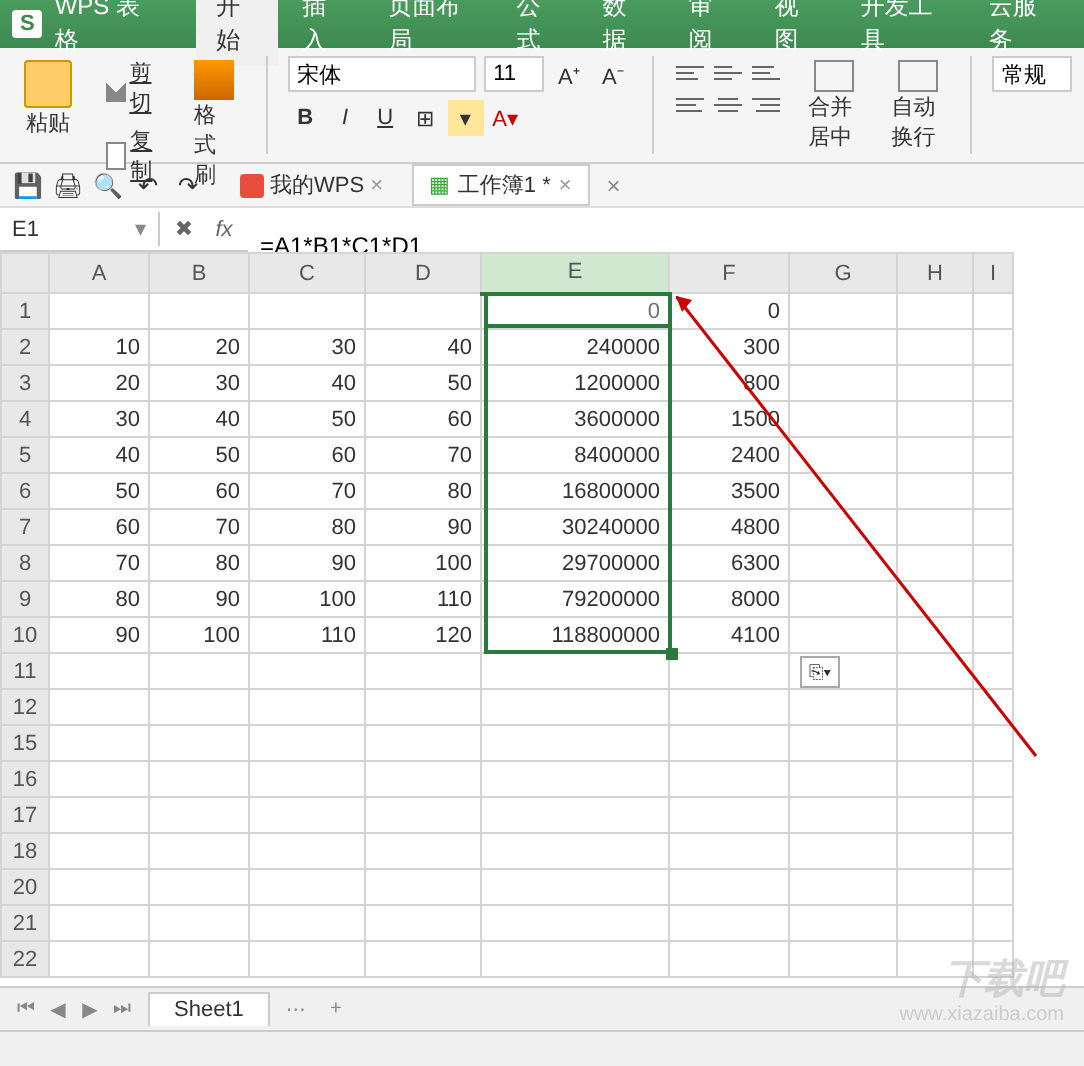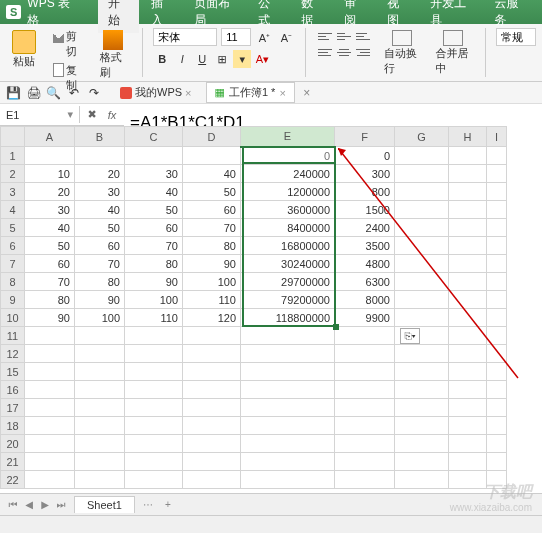--- a/index.html
+++ b/index.html
@@ -5,21 +5,21 @@
 * { margin: 0; padding: 0; box-sizing: border-box; font-family: "Microsoft YaHei", sans-serif; }
 body { background: #fff; font-size: 12px; color: #333; overflow: hidden; width: 542px; height: 533px; position: relative; }
 .titlebar { background: linear-gradient(#4a9b5e, #3d8a50); height: 24px; display: flex; align-items: center; padding: 0 6px; color: #fff; }
 .titlebar .logo { background: #fff; color: #3d8a50; font-weight: bold; padding: 1px 4px; border-radius: 2px; font-size: 11px; margin-right: 6px; }
 .titlebar .title { font-size: 12px; }
 .titlebar .tabs { display: flex; margin-left: 20px; gap: 2px; }
 .titlebar .tab { padding: 4px 10px; font-size: 12px; color: #fff; cursor: pointer; }
 .titlebar .tab.active { background: #f0f0f0; color: #333; border-radius: 4px 4px 0 0; }
 .ribbon { background: #f5f5f5; border-bottom: 1px solid #ccc; padding: 4px 6px; display: flex; gap: 8px; align-items: flex-start; height: 58px; }
 .ribbon-group { display: flex; flex-direction: column; gap: 2px; }
-.ribbon-btn { display: flex; align-items: flex-start; gap: 2px; padding: 1px 3px; font-size: 11px; cursor: pointer; }
+.ribbon-btn { display: flex; align-items: center; gap: 2px; padding: 1px 3px; font-size: 11px; cursor: pointer; text-decoration: underline; }
 .ribbon-btn .ico { width: 14px; height: 14px; display: inline-block; }
 .ico-cut { background: linear-gradient(45deg, #888 40%, transparent 40%), linear-gradient(-45deg, #888 40%, transparent 40%); }
 .ico-copy { border: 1px solid #888; background: #fff; position: relative; }
 .ico-brush { background: linear-gradient(#f90, #c60); }
 .big-btn { display: flex; flex-direction: column; align-items: center; padding: 2px 6px; cursor: pointer; font-size: 11px; }
 .big-btn .ico-paste { width: 24px; height: 24px; background: #fc6; border: 1px solid #c90; border-radius: 2px; }
 .font-controls { display: flex; gap: 4px; align-items: center; }
 .font-sel { border: 1px solid #ccc; padding: 1px 4px; font-size: 11px; background: #fff; height: 18px; }
 .btn-row { display: flex; gap: 2px; margin-top: 2px; }
 .tb { width: 18px; height: 18px; border: 1px solid transparent; display: flex; align-items: center; justify-content: center; font-size: 11px; cursor: pointer; }
@@ -33,21 +33,21 @@
 .qat { background: #f5f5f5; padding: 2px 6px; display: flex; align-items: center; gap: 4px; border-bottom: 1px solid #ddd; height: 22px; }
 .qat-btn { width: 16px; height: 16px; cursor: pointer; display: flex; align-items: center; justify-content: center; }
 .wps-tab { display: flex; align-items: center; gap: 3px; padding: 2px 6px; margin-left: 8px; font-size: 11px; }
 .wps-ico { width: 12px; height: 12px; background: #e74c3c; border-radius: 2px; }
 .doc-tab { background: #fff; border: 1px solid #ccc; padding: 2px 8px; font-size: 11px; margin-left: 4px; display: flex; align-items: center; gap: 4px; }
 .doc-tab .close { color: #999; cursor: pointer; }
 .formula-bar { display: flex; align-items: center; border-bottom: 1px solid #ccc; height: 22px; background: #fff; }
 .name-box { width: 80px; border-right: 1px solid #ccc; padding: 2px 6px; font-size: 11px; display: flex; align-items: center; justify-content: space-between; }
 .fx-btns { display: flex; padding: 0 4px; gap: 4px; }
 .fx-btn { width: 16px; height: 16px; display: flex; align-items: center; justify-content: center; font-size: 11px; cursor: pointer; color: #666; }
-.formula-input { flex: 1; padding: 2px 6px; font-size: 17px; border: none; outline: none; margin-top: 16px; }
+.formula-input { flex: 1; padding: 2px 6px; font-size: 12px; border: none; outline: none; margin-top: 16px; }
 .sheet { position: relative; overflow: hidden; }
 .grid { border-collapse: collapse; table-layout: fixed; }
 .grid th, .grid td { border: 1px solid #d4d4d4; font-size: 11px; height: 18px; padding: 0 4px; text-align: right; font-weight: normal; }
 .grid .col-hdr { background: #e8e8e8; text-align: center; color: #555; height: 20px; }
 .grid .row-hdr { background: #e8e8e8; text-align: center; color: #555; width: 24px; }
 .grid .corner { background: #e8e8e8; }
 .grid td { background: #fff; }
 .col-A, .col-B { width: 50px; }
 .col-C, .col-D { width: 58px; }
 .col-E { width: 94px; }
@@ -58,21 +58,21 @@
 .col-hdr.selected { background: #d0e8d0; border-bottom: 2px solid #2a7a3e; }
 .selection-border { position: absolute; border: 2px solid #2a7a3e; pointer-events: none; }
 .active-cell { position: absolute; border: 2px solid #2a7a3e; background: rgba(255,255,255,0.3); pointer-events: none; }
 .fill-handle { position: absolute; width: 6px; height: 6px; background: #2a7a3e; pointer-events: none; }
 .arrow-line { position: absolute; pointer-events: none; }
 .sheet-tabs { position: absolute; bottom: 18px; left: 0; right: 0; background: #f0f0f0; border-top: 1px solid #ccc; height: 22px; display: flex; align-items: center; padding: 0 6px; gap: 6px; }
 .sheet-tab { background: #fff; border: 1px solid #ccc; border-bottom: none; padding: 2px 12px; font-size: 11px; cursor: pointer; }
 .sheet-nav { display: flex; gap: 2px; }
 .nav-btn { width: 14px; height: 14px; cursor: pointer; color: #888; display: flex; align-items: center; justify-content: center; font-size: 10px; }
 .status-bar { position: absolute; bottom: 0; left: 0; right: 0; height: 18px; background: #f0f0f0; border-top: 1px solid #ccc; }
-.watermark { position: absolute; bottom: 30px; right: 10px; font-size: 16px; color: rgba(180,180,180,0.5); font-weight: bold; pointer-events: none; font-style: italic; }
+.watermark { position: absolute; bottom: 30px; right: 10px; font-size: 20px; color: rgba(180,180,180,0.5); font-weight: bold; pointer-events: none; font-style: italic; }
 .watermark-sub { position: absolute; bottom: 20px; right: 10px; font-size: 10px; color: rgba(180,180,180,0.6); pointer-events: none; }
 .smart-tag { position: absolute; width: 20px; height: 16px; border: 1px solid #aaa; background: #fff; font-size: 9px; display: flex; align-items: center; justify-content: center; cursor: pointer; }
 </style>
 </head>
 <body>
 
 <div class="titlebar">
   <span class="logo">S</span>
   <span class="title">WPS 表格</span>
   <div class="tabs" id="menu-tabs">
@@ -103,21 +103,21 @@
         <span>复制</span>
       </div>
   </div>
   <div class="big-btn">
     <span class="ico ico-brush" style="width:20px;height:20px"></span>
     <span>格式刷</span>
   </div>
   <div class="divider"></div>
   <div class="ribbon-group">
     <div class="font-controls">
-      <input class="font-sel" style="width: 64px;" value="宋体">
+      <input class="font-sel" style="width: 94px;" value="宋体">
       <input class="font-sel" style="width: 30px;" value="11">
       <span class="tb">A⁺</span>
       <span class="tb">A⁻</span>
     </div>
     <div class="btn-row">
       <span class="tb" style="font-weight:bold">B</span>
       <span class="tb" style="font-style:italic">I</span>
       <span class="tb" style="text-decoration:underline">U</span>
       <span class="tb">⊞</span>
       <span class="tb" style="background:#ffe699">▾</span>
@@ -156,25 +156,25 @@
         </div>
       <div class="align-btn">
           <span style="width:100%"></span>
           <span style="width:70%;margin-left:auto"></span>
           <span style="width:90%;margin-left:auto"></span>
         </div>
     </div>
   </div>
   <div class="merge-btn">
     <span class="merge-ico"></span>
-    <span>自动换行</span>
+    <span>合并居中</span>
   </div>
   <div class="merge-btn">
     <span class="merge-ico"></span>
-    <span>合并居中</span>
+    <span>自动换行</span>
   </div>
   <div class="divider"></div>
   <div class="ribbon-group">
     <input class="font-sel" style="width: 40px;" value="常规">
   </div>
 </div>
 
 <div class="qat">
   <span class="qat-btn">💾</span>
   <span class="qat-btn">🖨</span>
@@ -329,21 +329,21 @@
           <td class="col-H"></td>
           <td class="col-I"></td>
         </tr>
         <tr>
           <th class="row-hdr">10</th>
           <td class="col-A">90</td>
           <td class="col-B">100</td>
           <td class="col-C">110</td>
           <td class="col-D">120</td>
           <td class="col-E">118800000</td>
-          <td class="col-F">9900</td>
+          <td class="col-F">4100</td>
           <td class="col-G"></td>
           <td class="col-H"></td>
           <td class="col-I"></td>
         </tr>
         <tr>
           <th class="row-hdr">11</th>
           <td class="col-A"></td>
           <td class="col-B"></td>
           <td class="col-C"></td>
           <td class="col-D"></td>

